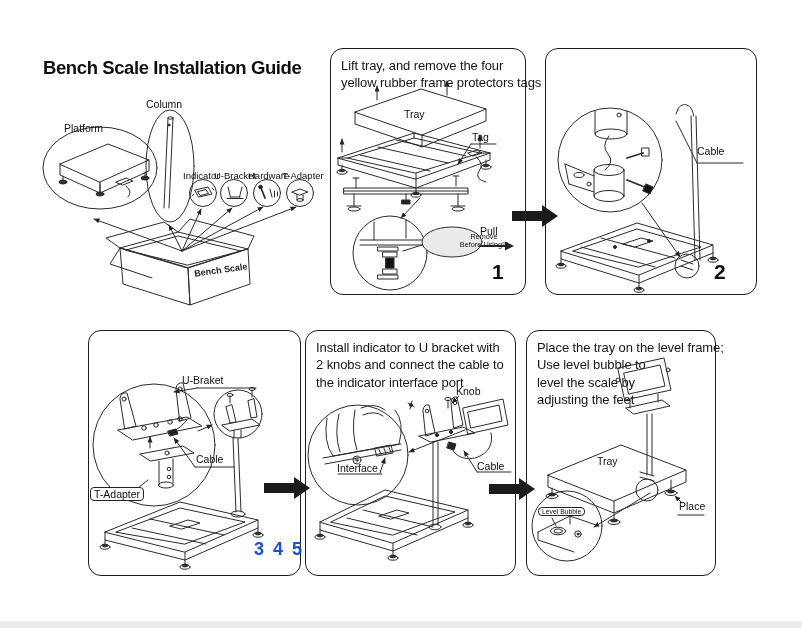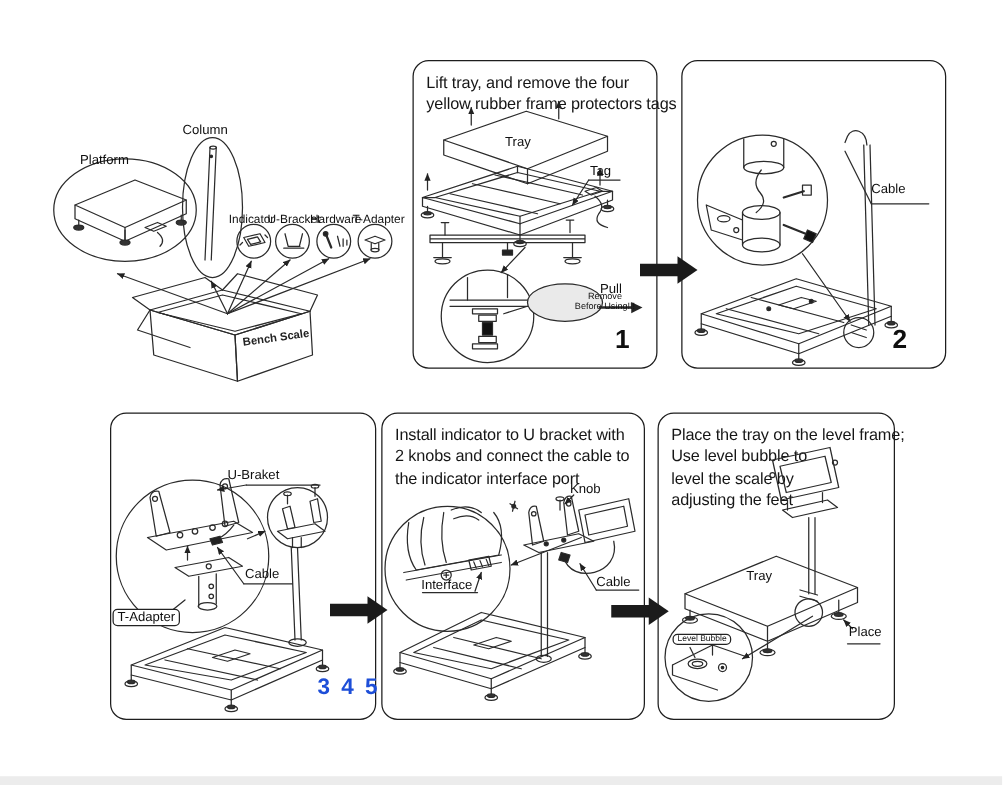--- a/index.html
+++ b/index.html
@@ -24,20 +24,21 @@
   .blockarrow .bar{position:absolute;left:0;top:6px;width:31px;height:10px;background:#1b1b1b;}
   .blockarrow .head{position:absolute;left:30px;top:0;width:0;height:0;
       border-top:11px solid transparent;border-bottom:11px solid transparent;border-left:16px solid #1b1b1b;}
   .footer-strip{position:absolute;left:0;top:621px;width:802px;height:7px;background:#ececec;}
 </style>
 </head>
 <body>
 
 <div class="stage">
 
+  <h1 class="page-title">Bench Scale Installation Guide</h1>
 
   <svg class="art" style="left:30px;top:88px" width="300" height="228" viewBox="0 0 300 228">
     <defs>
         <marker id="arrK" markerWidth="7" markerHeight="6" refX="5.5" refY="2.5" orient="auto">
       <path d="M0,0 L6,2.5 L0,5 Z" fill="#222"></path>
         </marker>
       </defs>
     <g stroke="#2b2b2b" fill="none" stroke-width="1" stroke-linecap="round" stroke-linejoin="round">
 
       <ellipse cx="70" cy="80" rx="57" ry="41"></ellipse>

